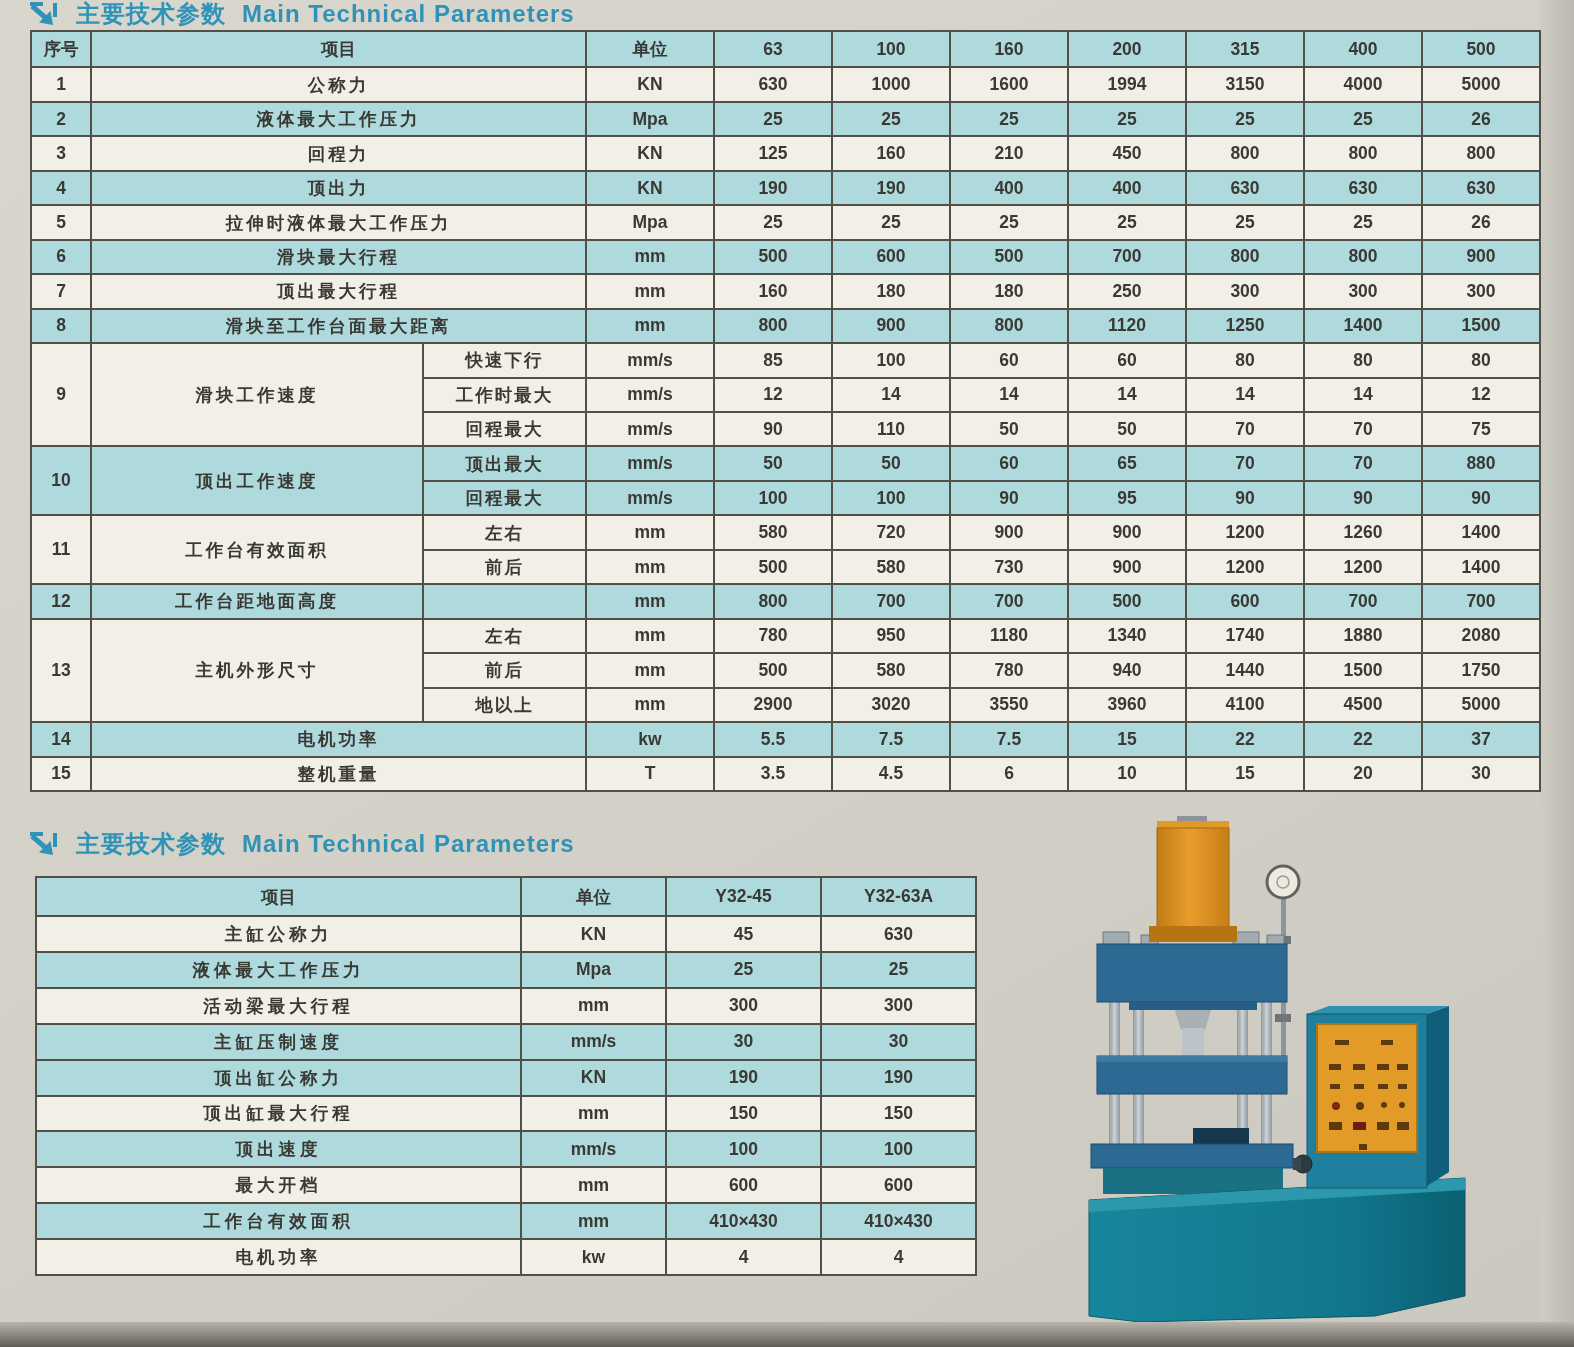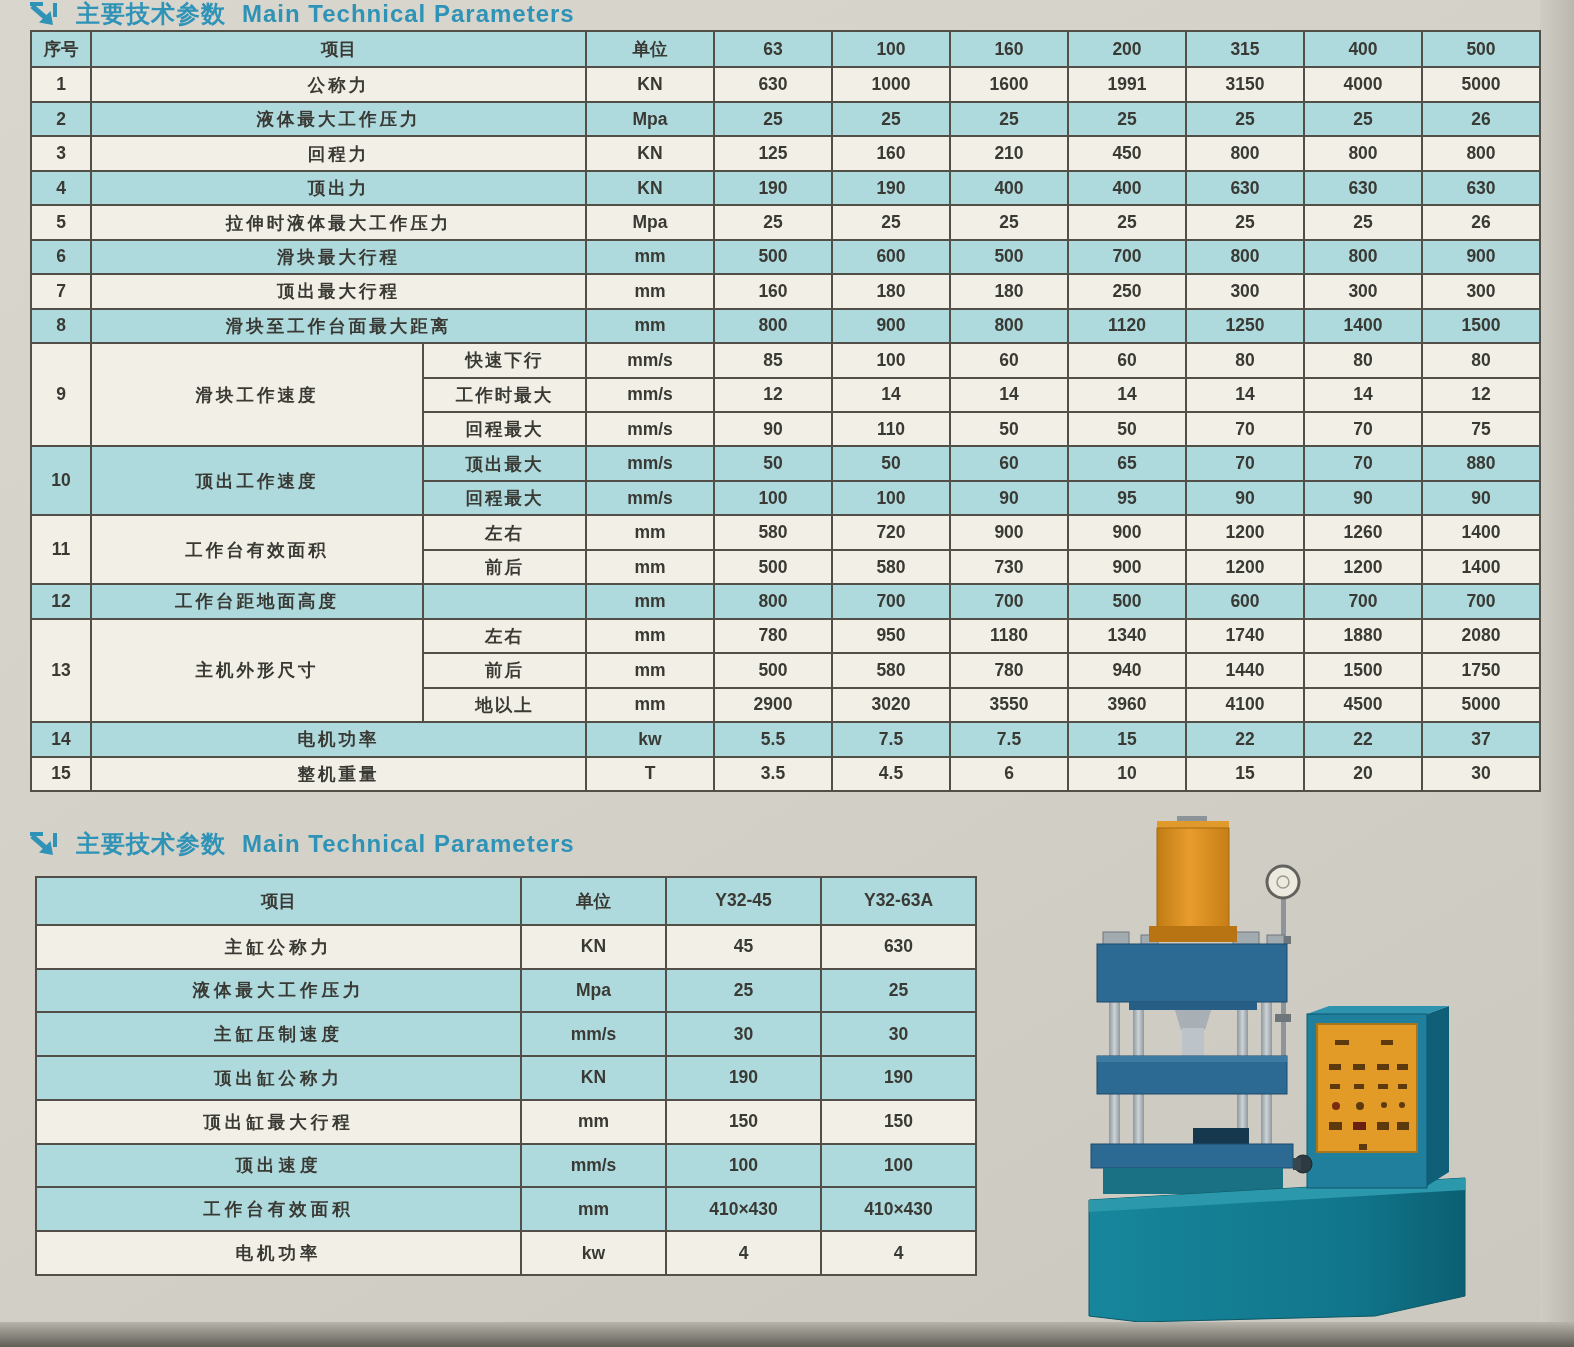--- a/index.html
+++ b/index.html
@@ -74,21 +74,21 @@
         <td>400</td>
         <td>500</td>
       </tr>
     <tr class="row-cream">
           <td class="col-no">1</td>
           <td class="col-item" colspan="2">公称力</td>
           <td class="col-unit">KN</td>
           <td class="col-val">630</td>
           <td class="col-val">1000</td>
           <td class="col-val">1600</td>
-          <td class="col-val">1991</td>
+          <td class="col-val">1994</td>
           <td class="col-val">3150</td>
           <td class="col-val">4000</td>
           <td class="col-val">5000</td>
         </tr>
         <tr class="row-cyan">
           <td class="col-no">2</td>
           <td class="col-item" colspan="2">液体最大工作压力</td>
           <td class="col-unit">Mpa</td>
           <td class="col-val">25</td>
           <td class="col-val">25</td>
@@ -358,20 +358,26 @@
           <td class="col-unit">KN</td>
           <td class="col-val">45</td>
           <td class="col-val">630</td>
         </tr>
         <tr class="row-cyan">
           <td class="col-item">液体最大工作压力</td>
           <td class="col-unit">Mpa</td>
           <td class="col-val">25</td>
           <td class="col-val">25</td>
         </tr>
+        <tr class="row-cream">
+          <td class="col-item">活动梁最大行程</td>
+          <td class="col-unit">mm</td>
+          <td class="col-val">300</td>
+          <td class="col-val">300</td>
+        </tr>
         <tr class="row-cyan">
           <td class="col-item">主缸压制速度</td>
           <td class="col-unit">mm/s</td>
           <td class="col-val">30</td>
           <td class="col-val">30</td>
         </tr>
         <tr class="row-cyan">
           <td class="col-item">顶出缸公称力</td>
           <td class="col-unit">KN</td>
           <td class="col-val">190</td>
@@ -381,20 +387,26 @@
           <td class="col-item">顶出缸最大行程</td>
           <td class="col-unit">mm</td>
           <td class="col-val">150</td>
           <td class="col-val">150</td>
         </tr>
         <tr class="row-cyan">
           <td class="col-item">顶出速度</td>
           <td class="col-unit">mm/s</td>
           <td class="col-val">100</td>
           <td class="col-val">100</td>
+        </tr>
+        <tr class="row-cream">
+          <td class="col-item">最大开档</td>
+          <td class="col-unit">mm</td>
+          <td class="col-val">600</td>
+          <td class="col-val">600</td>
         </tr>
         <tr class="row-cyan">
           <td class="col-item">工作台有效面积</td>
           <td class="col-unit">mm</td>
           <td class="col-val">410×430</td>
           <td class="col-val">410×430</td>
         </tr>
         <tr class="row-cream">
           <td class="col-item">电机功率</td>
           <td class="col-unit">kw</td>

